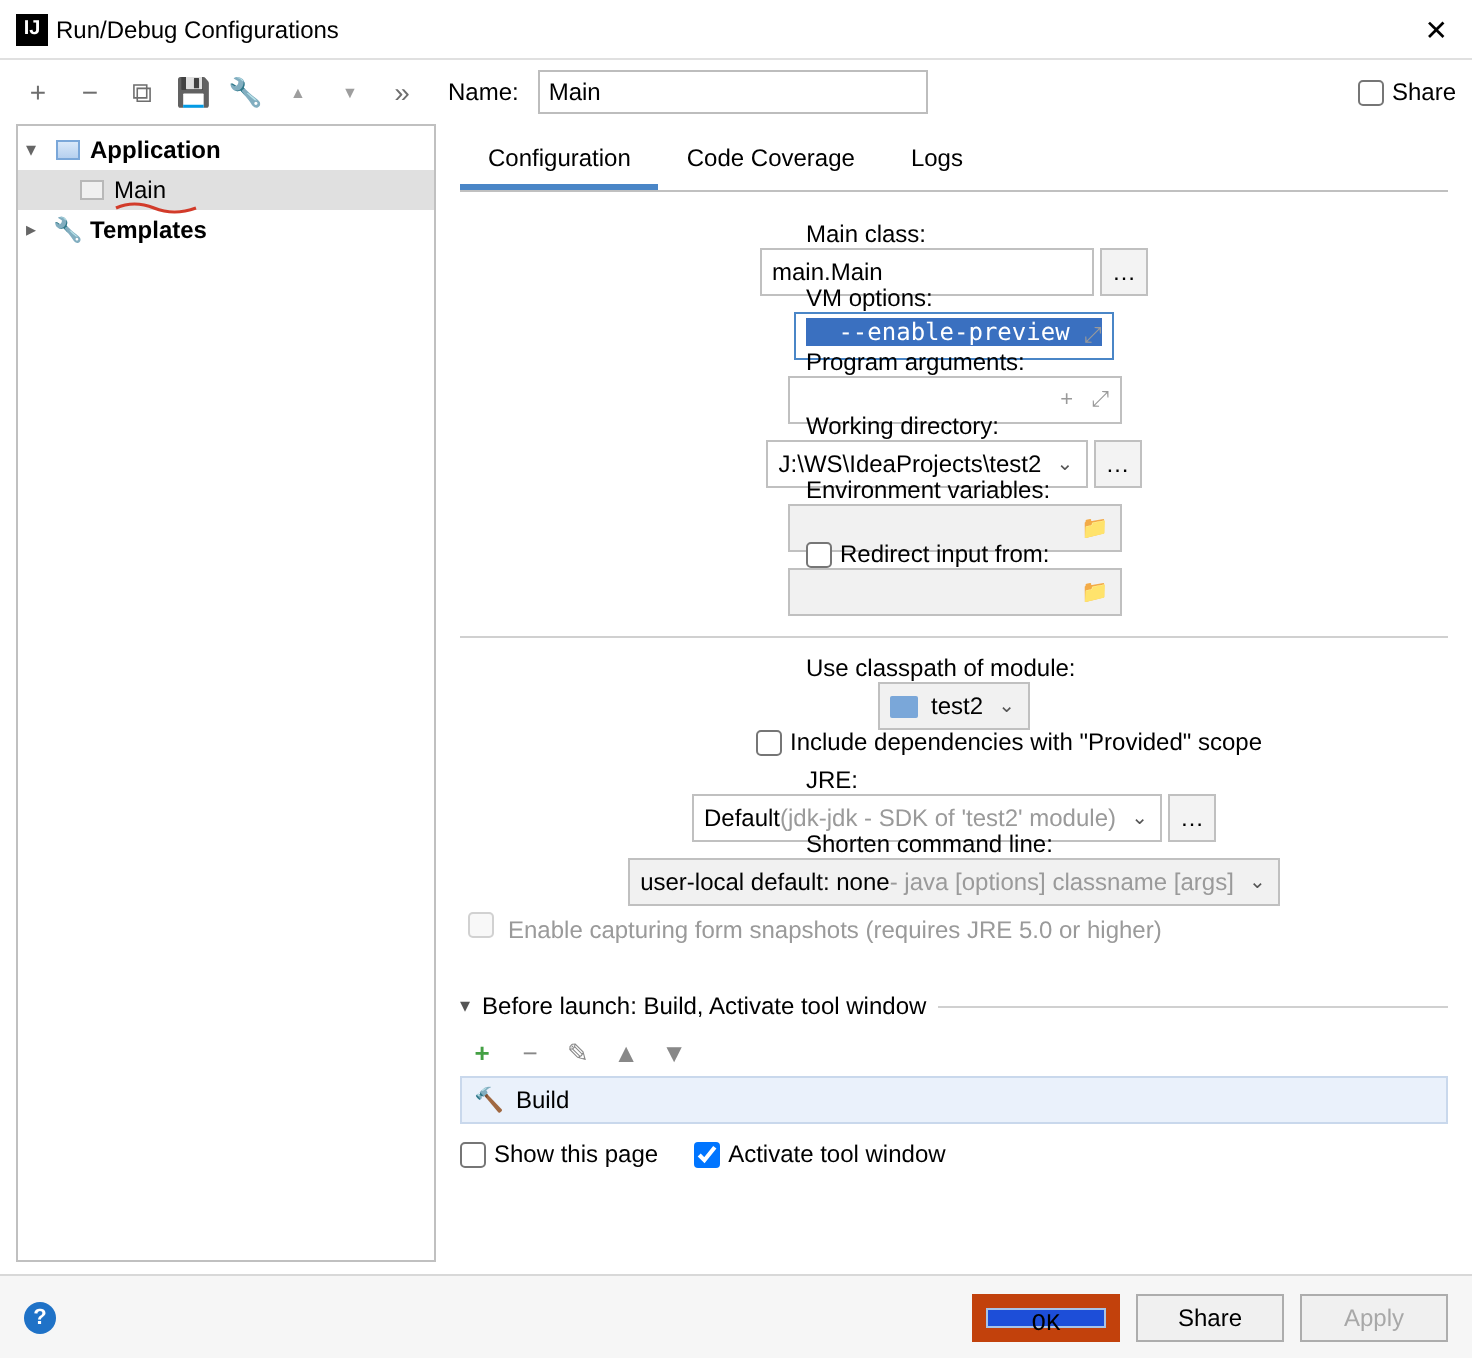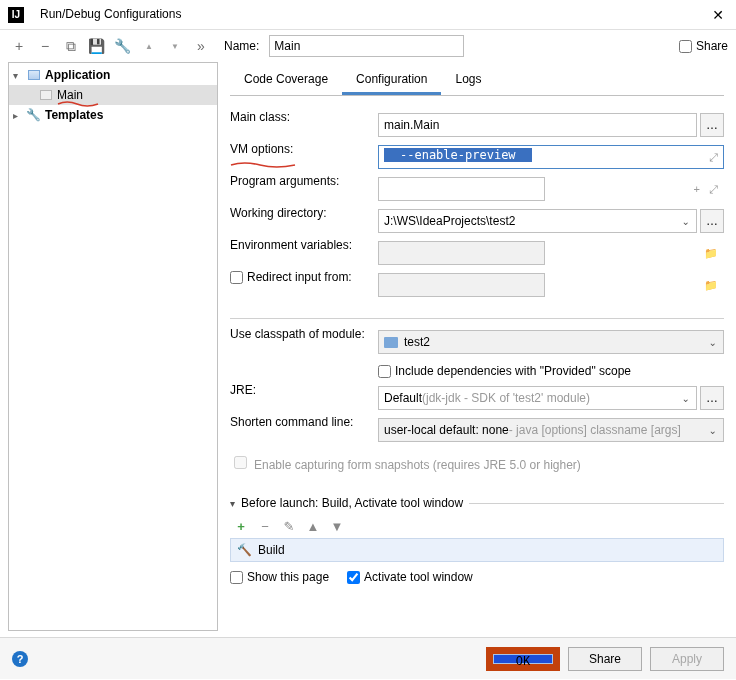--- a/index.html
+++ b/index.html
@@ -8,21 +8,21 @@
     font-family: "Segoe UI", Tahoma, sans-serif;
     font-size: 12px;
     background: #fff; color: #000;
     width: 736px; height: 680px; overflow: hidden;
   }
   .titlebar {
     height: 30px; display: flex; align-items: center;
     padding: 0 8px; border-bottom: 1px solid #e0e0e0;
     justify-content: space-between;
   }
-  .titlebar-left { display:flex; align-items:flex-start; gap:16px; }
+  .titlebar-left { display:flex; align-items:center; gap:4px; }
   .title-icon { width:16px; height:16px; background:#000; color:#fff;
     display:flex; align-items:center; justify-content:center;
     font-size:10px; font-weight:bold; }
   .title-text { font-size:12px; }
   .close-x { font-size:14px; cursor:pointer; padding:0 4px; }
   .topbar {
     height: 32px; display:flex; align-items:center; padding:0 8px;
     gap:4px;
   }
   .tb-btn { width:22px; height:22px; display:flex; align-items:center;
@@ -58,22 +58,22 @@
     width:42px; height:6px; }
   .red-underline svg { display:block; }
   .rightpane { flex:1; padding:0 12px 0 6px; display:flex;
     flex-direction:column; }
   .tabs { display:flex; border-bottom:1px solid #c0c0c0; height:30px;
     margin-top:4px; }
   .tab { padding:6px 14px 0 14px; font-size:12px; cursor:pointer;
     color:#000; }
   .tab.active { border-bottom:3px solid #4a86c7; }
   .form-area { padding-top:14px; display:flex; flex-direction:column; }
-  .form-row { display:flex; height:30px;
-    margin-bottom:2px; }
+  .form-row { display:flex; align-items:center; height:30px;
+    margin-bottom:2px;flex-direction:column; }
   .form-label { width:148px; font-size:12px; position:relative; }
   .form-label .red-u { position:absolute; left:0; top:15px;
     width:66px; height:6px; pointer-events:none; }
   .field-wrap { flex:1; display:flex; align-items:center; gap:3px; }
   .txt { flex:1; height:24px; border:1px solid #c0c0c0;
     font-size:12px; padding:2px 5px; font-family:inherit; }
   .txt.readonly { background:#f1f1f1; color:#777; }
   .txt.sel { border:1px solid #4a86c7; background:#fff;
     font-family:"Consolas",monospace; }
   .sel-inner { background:#3a70c0; color:#fff; padding:0 16px; }
@@ -189,22 +189,22 @@
     </div>
     <div class="tree-row">
       <span class="tree-caret">▸</span>
       <span class="tree-icon wrench-tree">🔧</span>
       <span class="tree-label bold">Templates</span>
     </div>
   </div>
 
   <div class="rightpane">
     <div class="tabs">
+      <div class="tab active">Configuration</div>
       <div class="tab">Code Coverage</div>
-      <div class="tab active">Configuration</div>
       <div class="tab">Logs</div>
     </div>
 
     <div class="form-area">
       <div class="form-row">
         <div class="form-label">Main class:</div>
         <div class="field-wrap">
           <input class="txt" value="main.Main" style="">
           <div class="btn-dots">…</div>
         </div>

